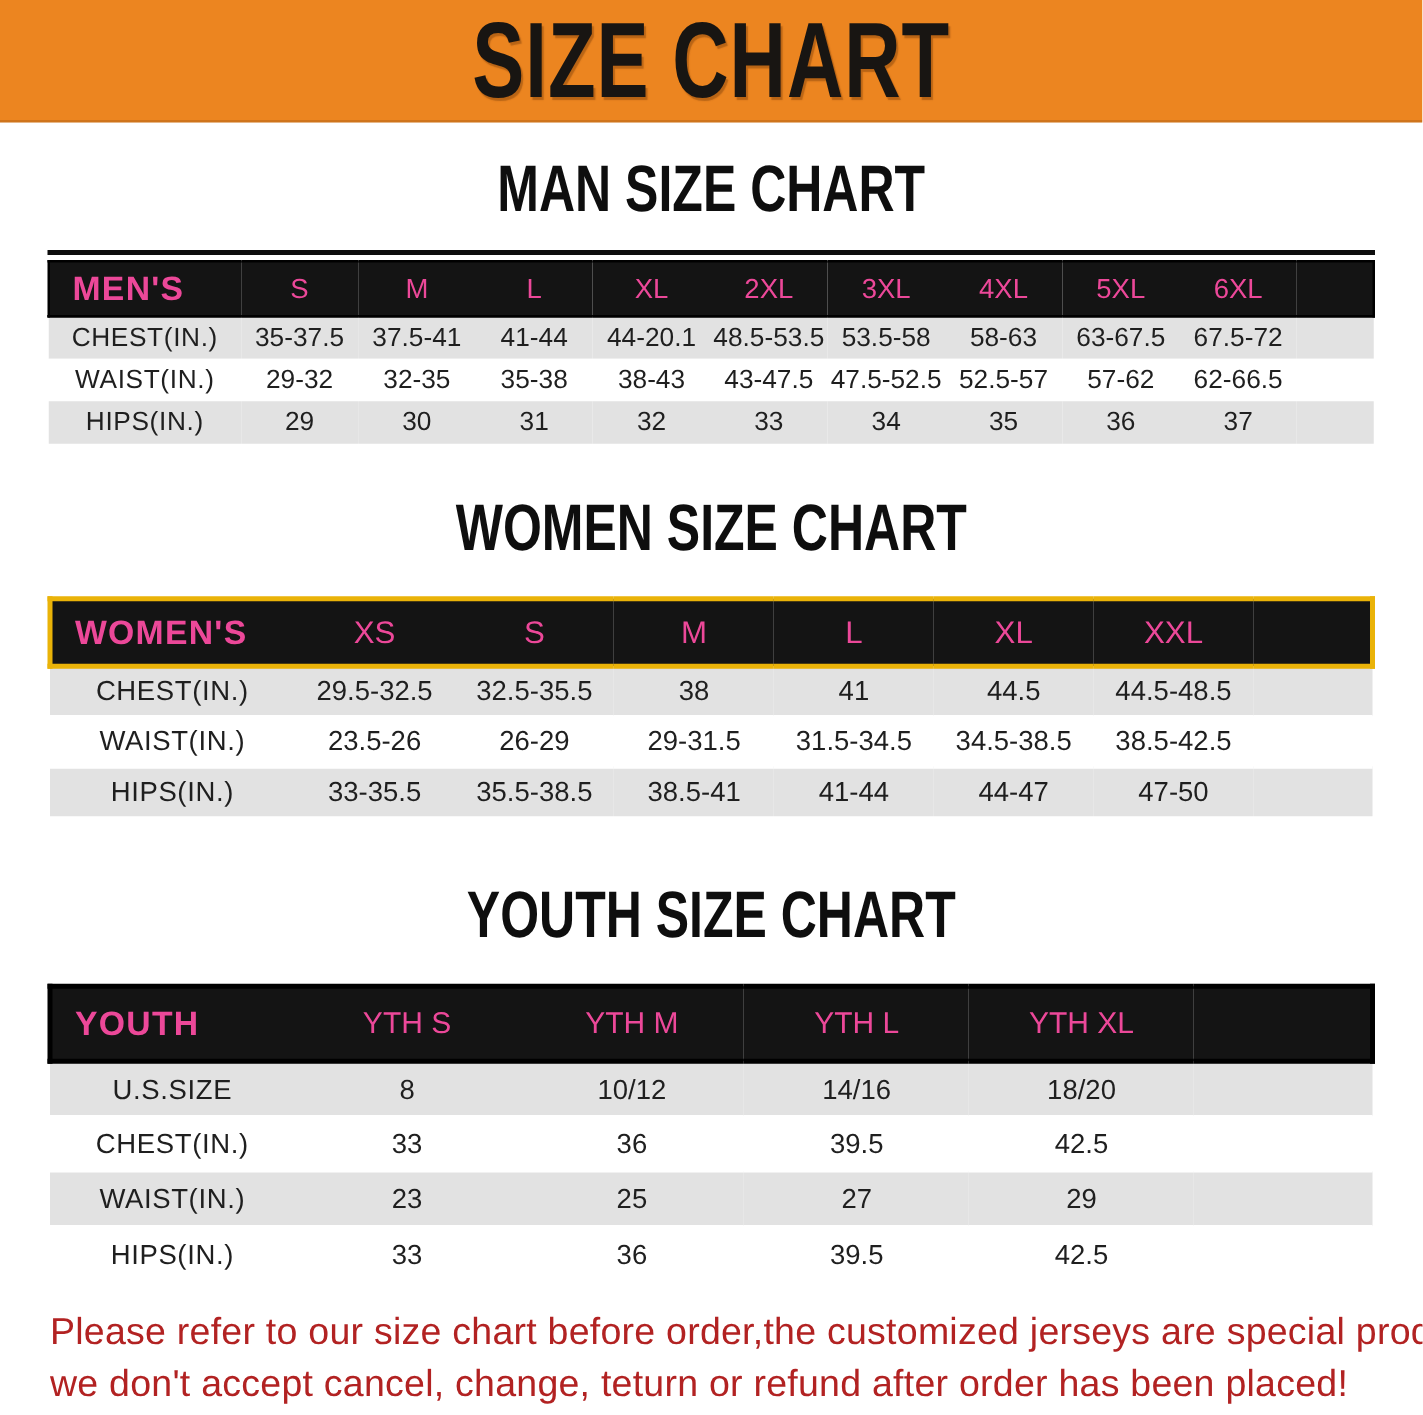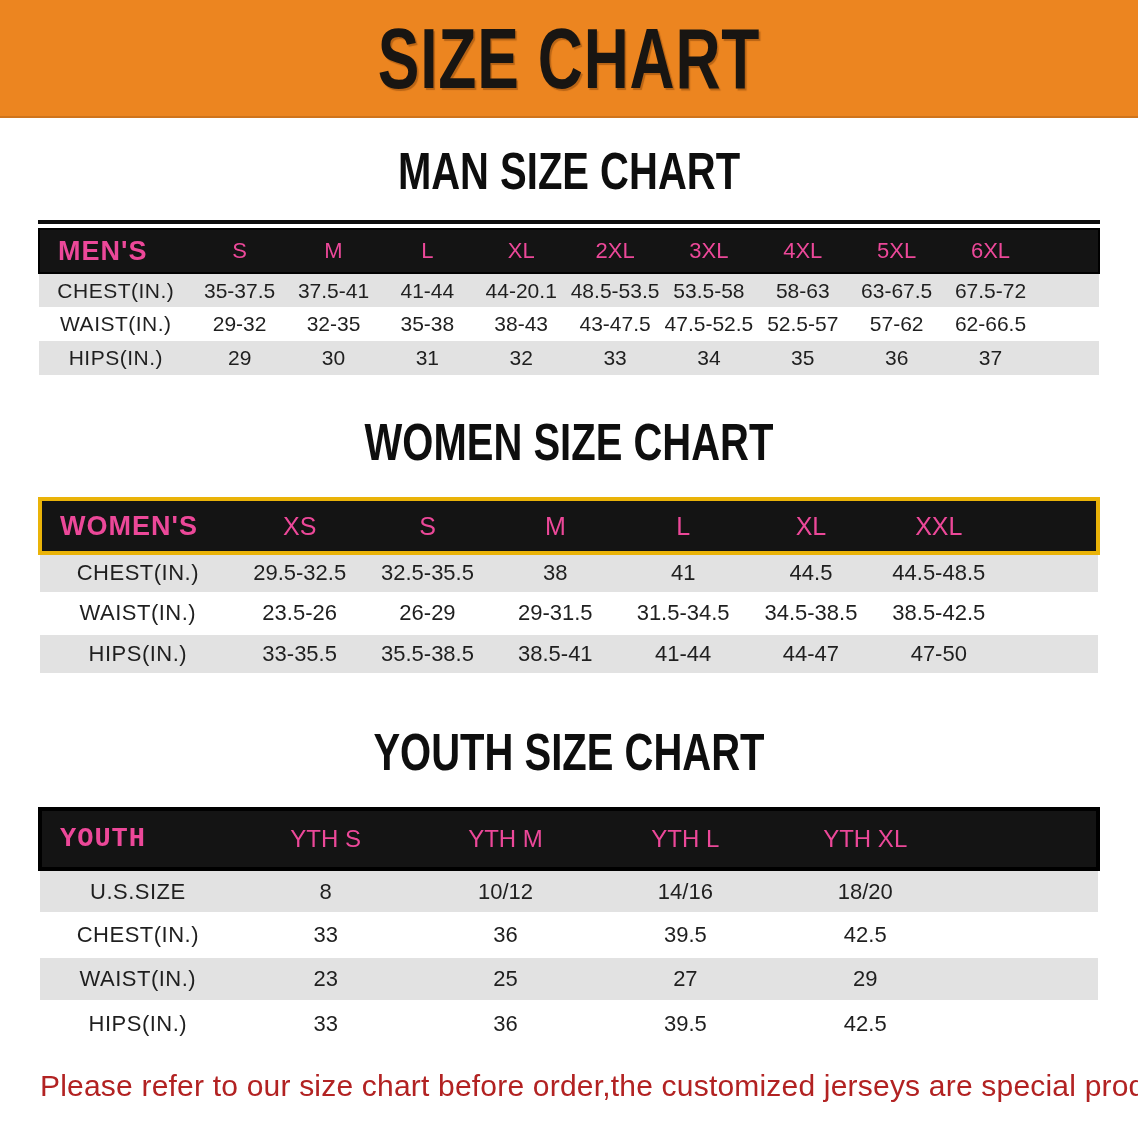--- a/index.html
+++ b/index.html
@@ -6,21 +6,21 @@
   html, body {
     margin: 0; padding: 0;
     width: 1138px; height: 1132px;
     background: #ffffff;
     overflow: hidden;
     font-family: "Liberation Sans", sans-serif;
   }
 
   
   .banner {
-    width: 100%; height: 118px;
+    width: 100%; height: 98px;
     background: var(--banner-bg, #EC8520);
     display: flex; align-items: center; justify-content: center;
     border-bottom: 2px solid rgba(0,0,0,0.12);
   }
   .banner-title {
     margin: 0;
     font-size: 78px;
     font-weight: bold;
     color: #181512;
     letter-spacing: 1px;
@@ -73,21 +73,21 @@
   .youth-table thead th { height: 60px; font-size: 24px; }
 
   table.size-table thead th.label-cell {
     text-align: left;
     padding-left: 18px;
     font-weight: bold;
     letter-spacing: 1px;
   }
   .men-table   thead th.label-cell { font-size: 27px; }
   .women-table thead th.label-cell { font-size: 27px; }
-  .youth-table thead th.label-cell { font-size: 27px; font-family: Liberation Mono, monospace; }
+  .youth-table thead th.label-cell { font-size: 27px; }
 
   table.size-table tbody td {
     text-align: center;
     vertical-align: middle;
     color: #1f1f1f;
     padding: 0;
   }
   .men-table   tbody td { height: 34px; font-size: 21px; }
   .women-table tbody td { height: 40px; font-size: 22px; }
   .youth-table tbody td { height: 44px; font-size: 22px; }
@@ -315,15 +315,16 @@
               <td class="value-cell">42.5</td>
               <td class="spacer-cell"></td>
             </tr>
           </tbody>
         </table>
     </div>
   </section>
 
   <footer class="disclaimer">
     <p>Please refer to our size chart before order,the customized jerseys are special products,</p>
+    <p>we don't accept cancel, change, teturn or refund after order has been placed!</p>
   </footer>
 
 </div>
 
 </body></html>

